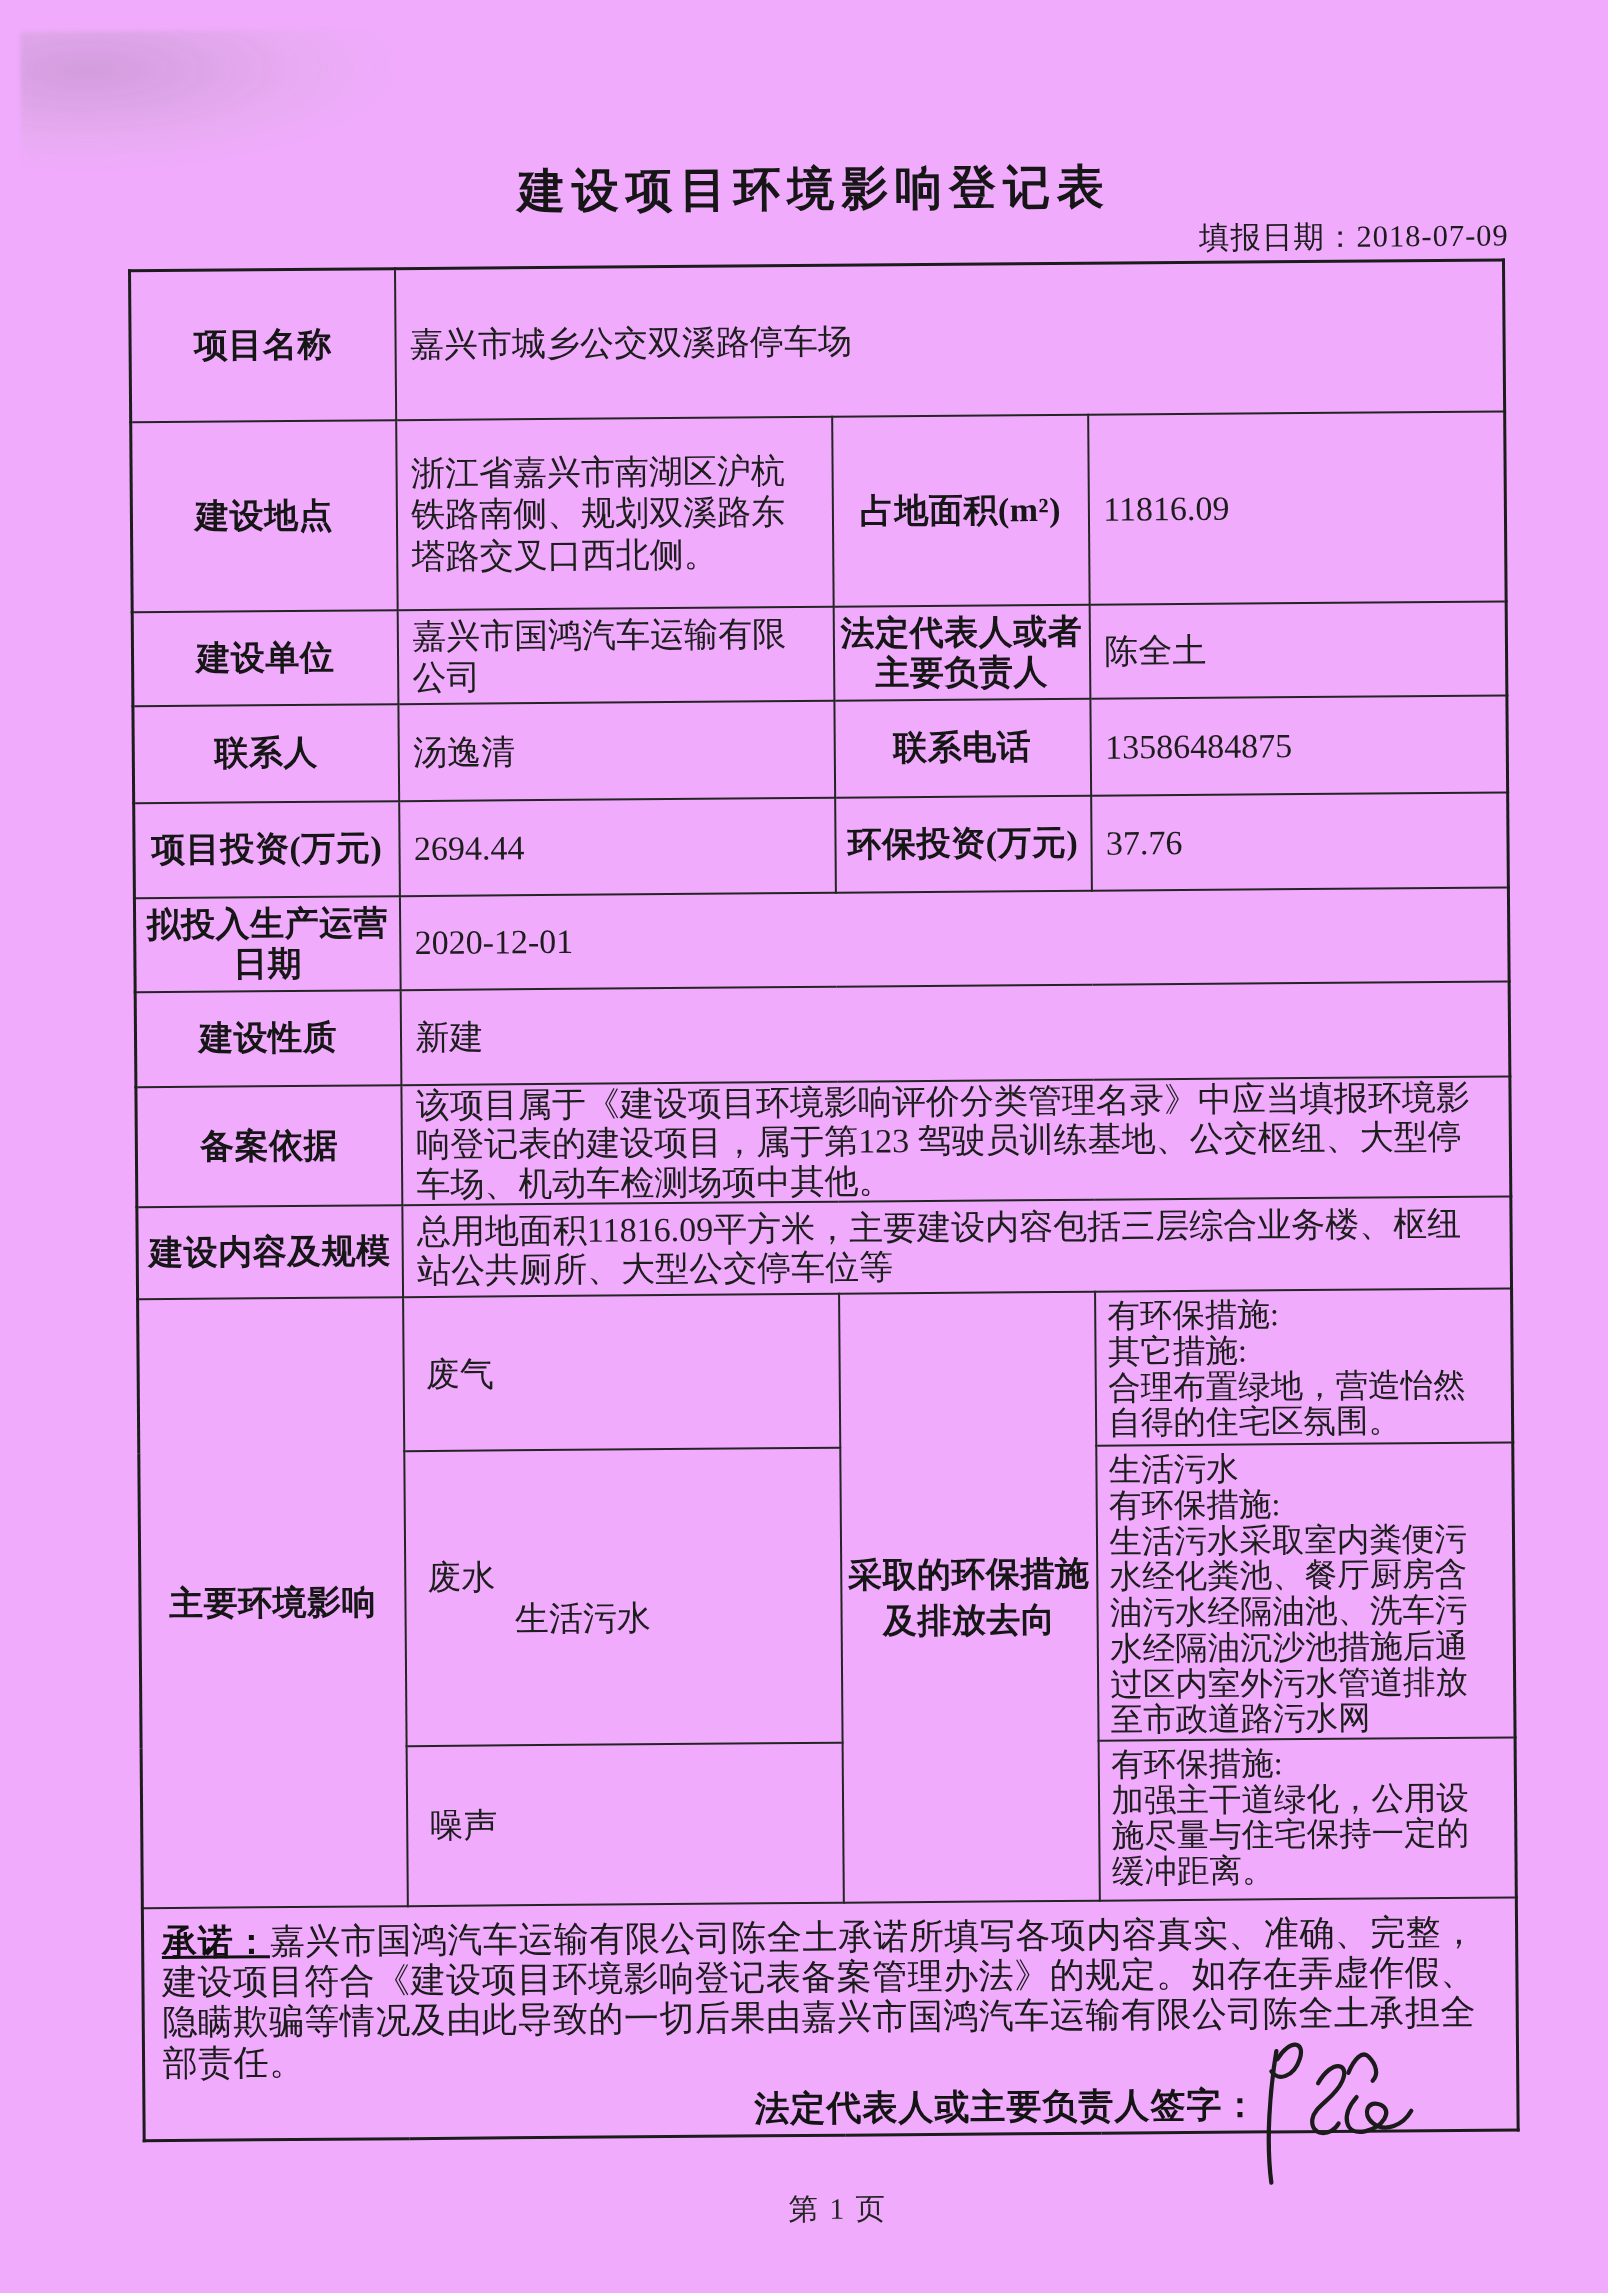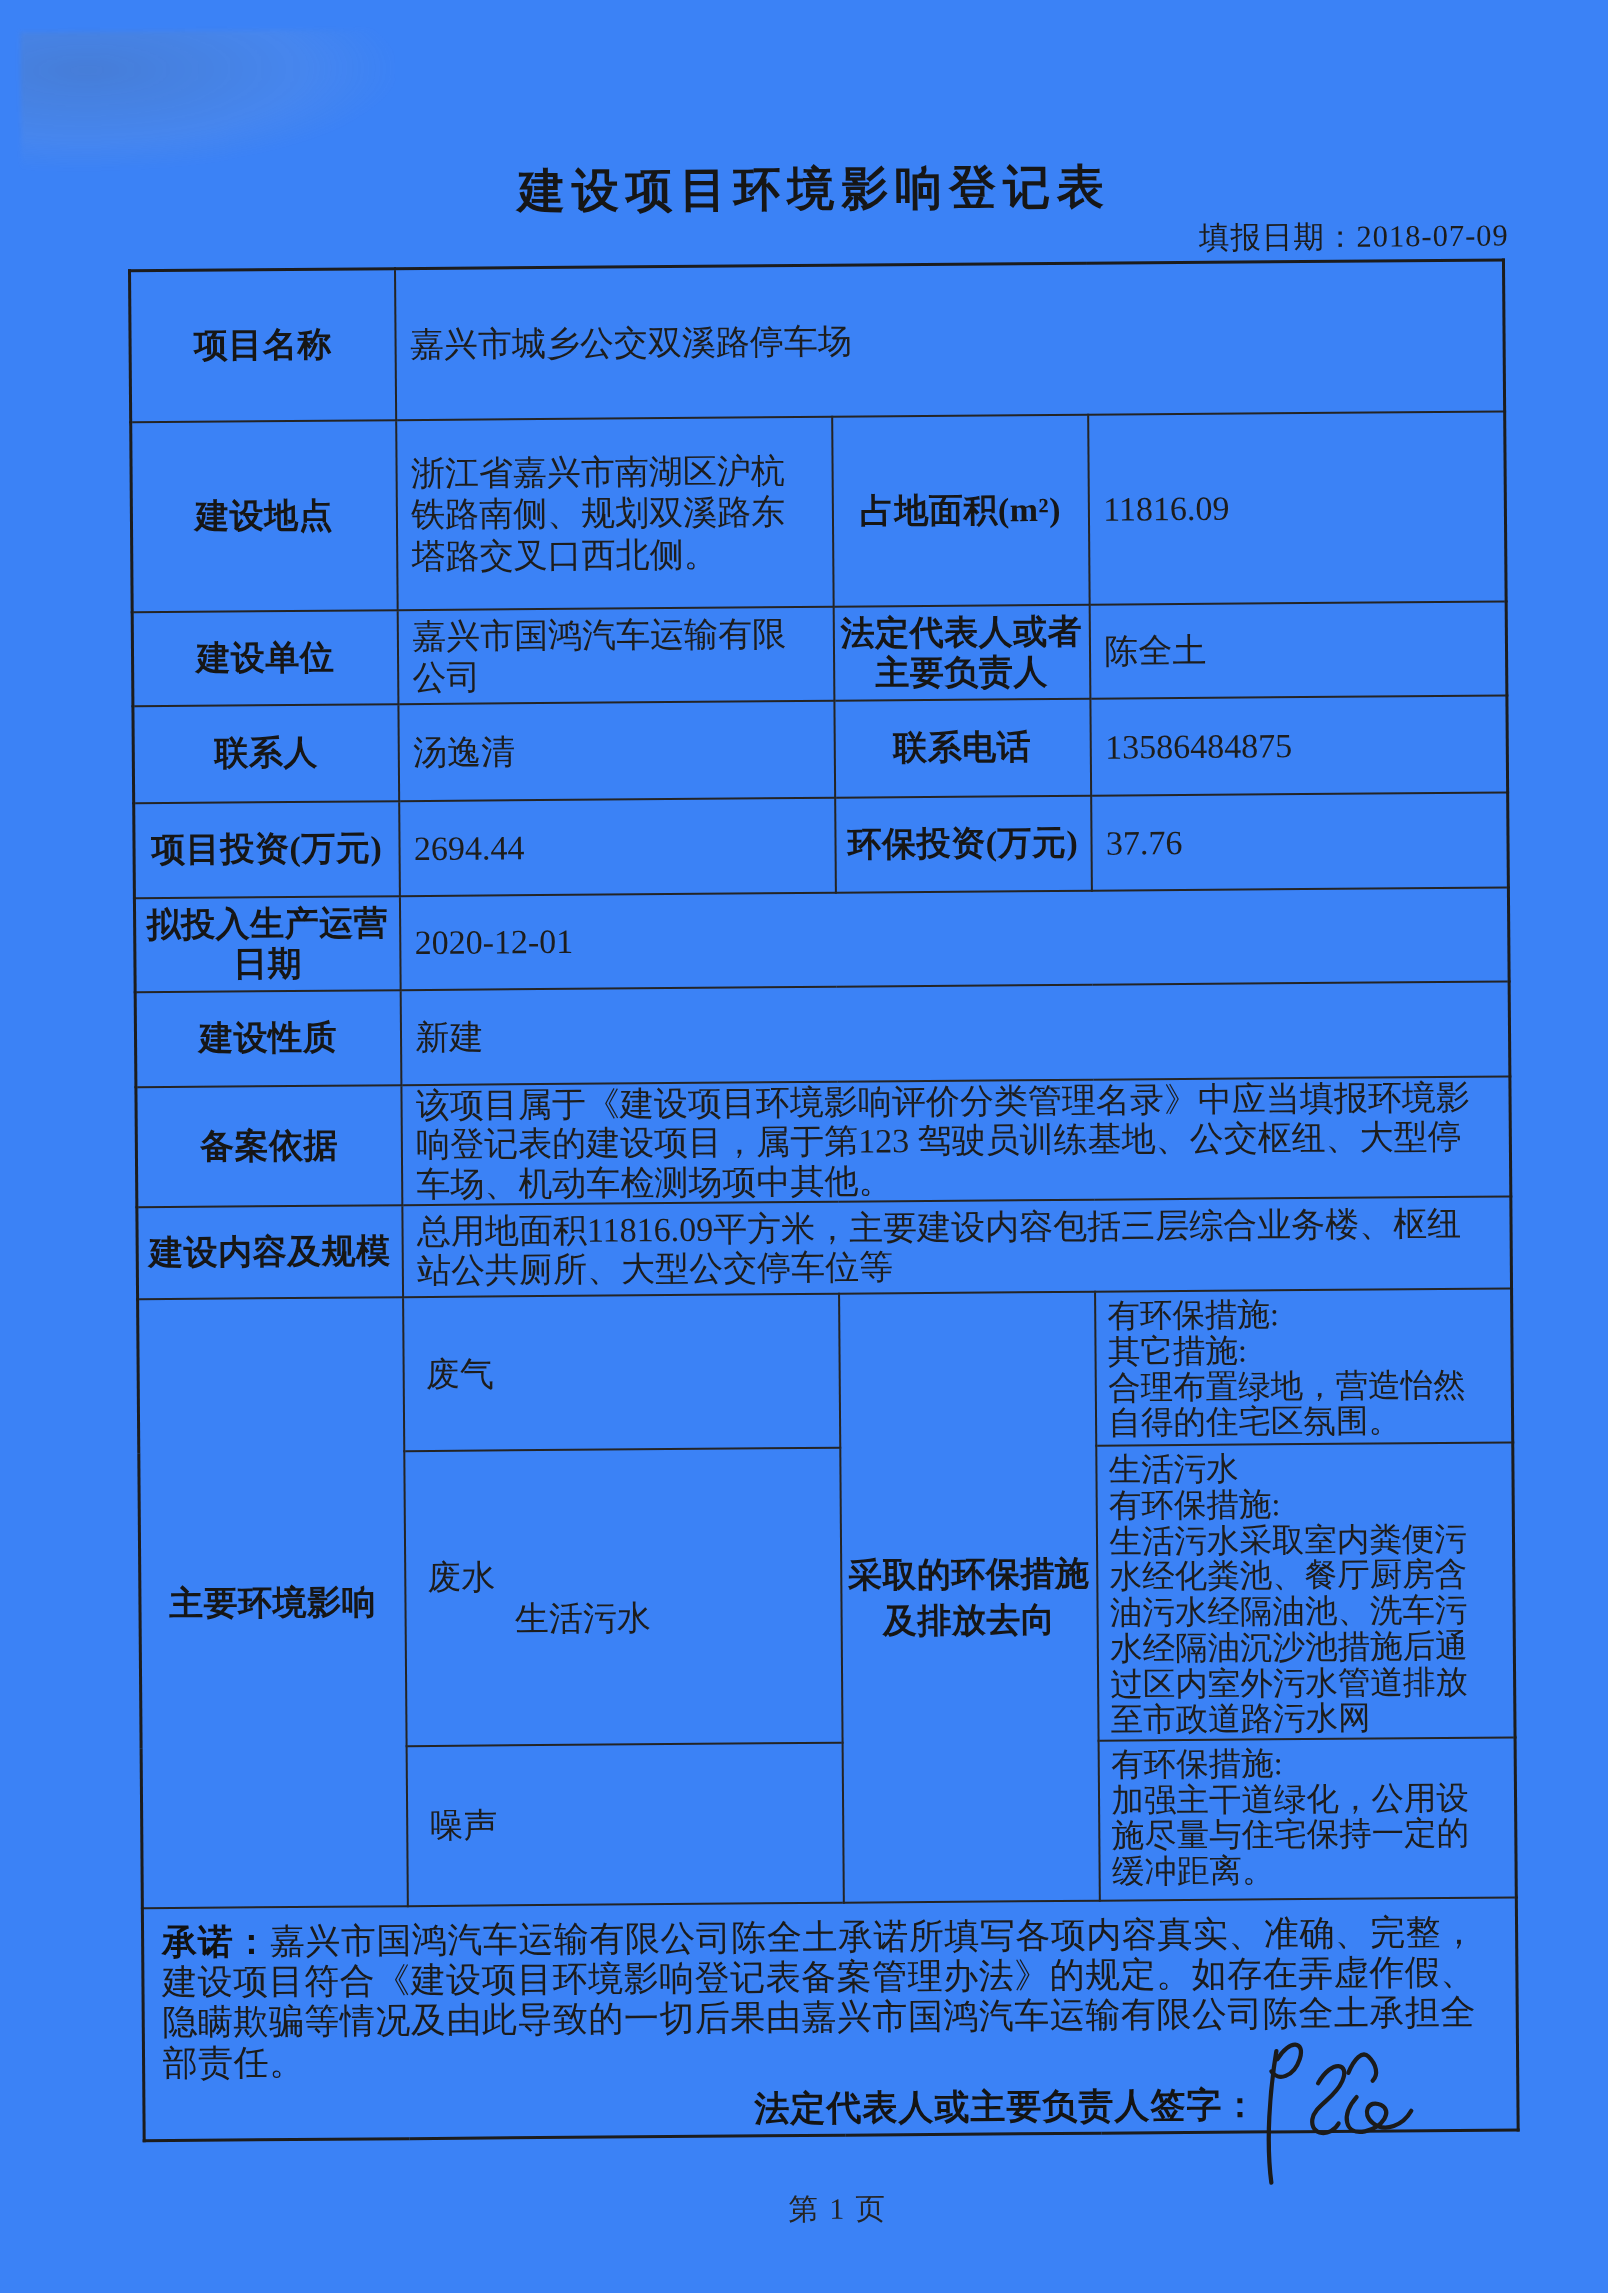--- a/index.html
+++ b/index.html
@@ -4,21 +4,21 @@
 <style>
   html,body{margin:0;padding:0;}
   body{
     width:1609px;height:2293px;
     background:#ffffff;
     font-family:"Liberation Serif","DejaVu Serif",serif;
     color:#1a1a1a;
     overflow:hidden;
     position:relative;
   }
-  .page{position:absolute;inset:0;background:#3b82f6;}
+  .page{position:absolute;inset:0;background:#f0abfc;}
   .scan{position:absolute;inset:0;transform:rotate(-0.45deg);transform-origin:50% 45%;}
   .noise{
     position:absolute;left:27.6px;top:25.6px;width:374px;height:138px;
     background:radial-gradient(ellipse at 18% 28%,rgba(110,110,110,.22),rgba(170,170,170,.10) 50%,rgba(255,255,255,0) 72%);
     filter:blur(2px);
   }
   .title{
     position:absolute;left:134px;top:158px;width:1374px;margin:0;
     text-align:center;font-size:47px;font-weight:700;letter-spacing:6.9px;
     color:#161616;
@@ -53,21 +53,21 @@
   tr.r1 td{height:149px;} tr.r2 td{height:188px;} tr.r3 td{height:92px;}
   tr.r4 td{height:95px;}  tr.r5 td{height:93px;}  tr.r6 td{height:92px;}
   tr.r7 td{height:93px;}  tr.r8 td{height:116px;} tr.r9 td{height:90px;}
   tr.r10a td{height:146px;} tr.r10b td{height:287px;} tr.r10c td{height:152px;}
   tr.r11 td{height:230px;}
   .commit-cell{vertical-align:top;position:relative;padding:0;}
   .commit{
     margin:0;padding:13.8px 13.8px 0 17.7px;
     font-size:35px;line-height:1.15;letter-spacing:0.5px;color:#1b1b1b;
   }
-  .commit b{letter-spacing:1px;color:#111;}
+  .commit b{letter-spacing:1px;color:#111;text-decoration:underline;}
   .sig-row{
     margin-top:5.9px;text-align:right;padding-right:258px;
     font-size:35px;font-weight:700;color:#141414;letter-spacing:1px;
   }
   .signature{
     position:absolute;left:1098px;top:130px;width:187px;height:163px;
     overflow:visible;z-index:3;pointer-events:none;
   }
   .signature path{fill:none;stroke:#1b1b1b;stroke-width:4.2;stroke-linecap:round;stroke-linejoin:round;}
   .footer{

